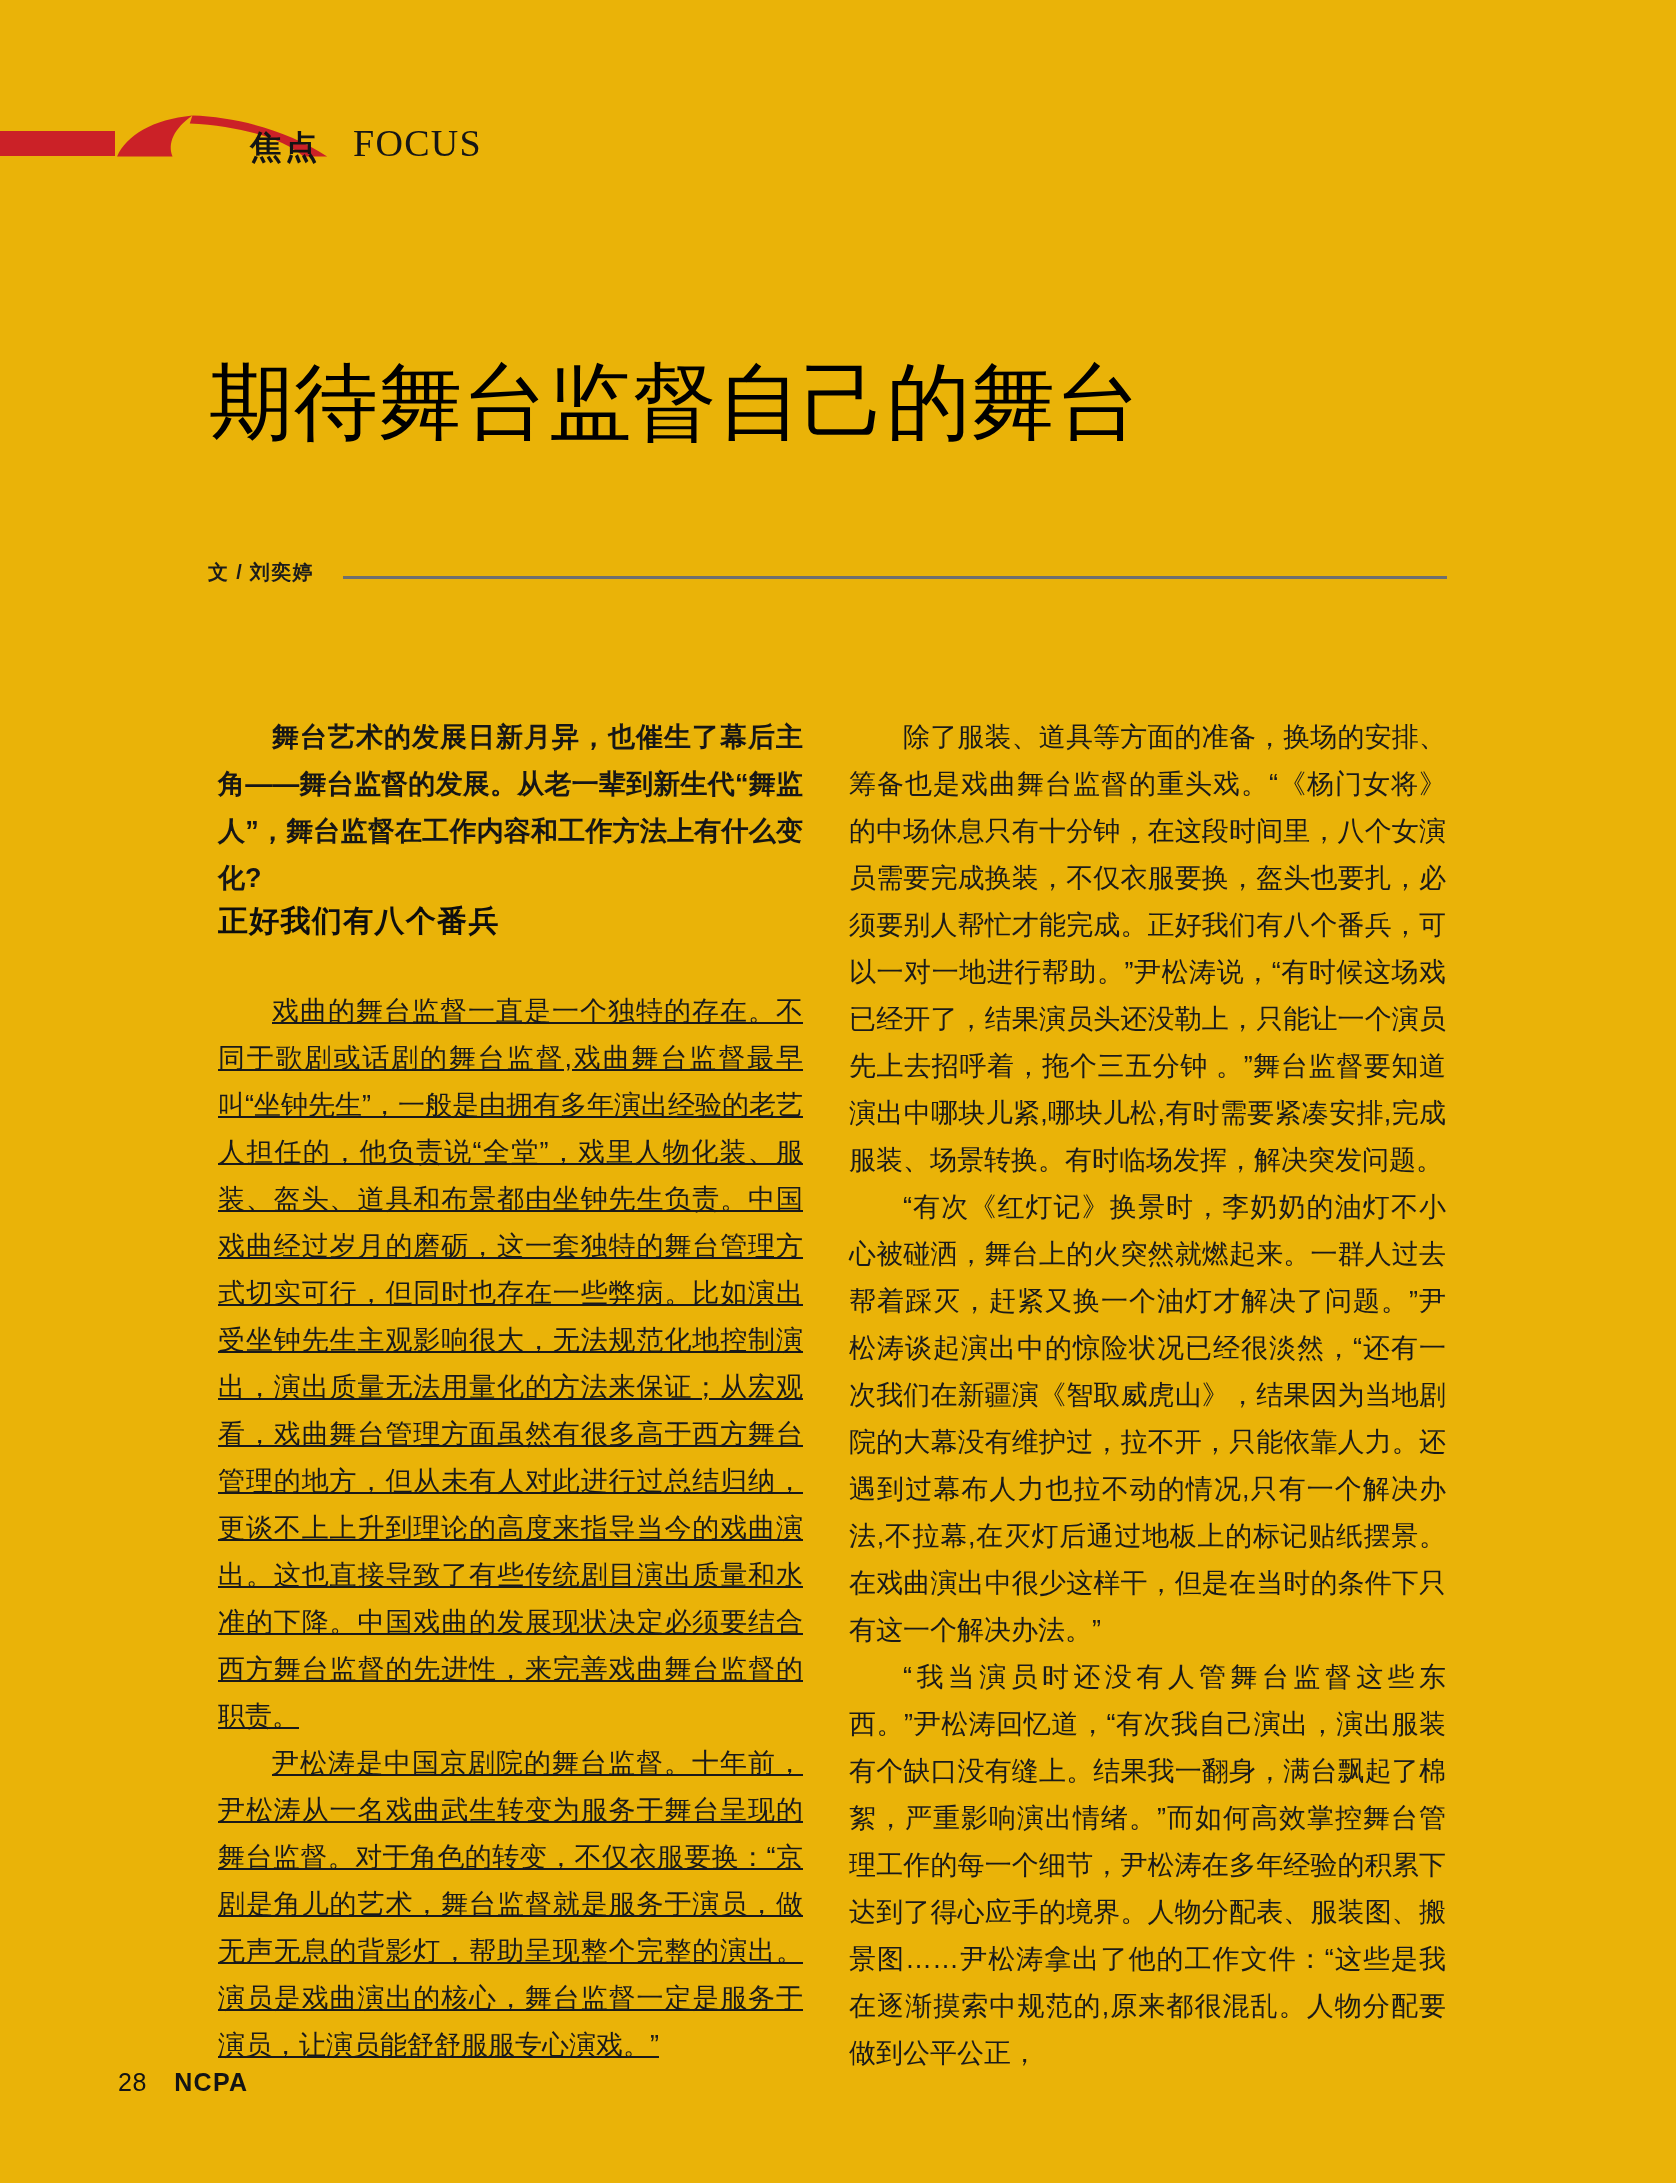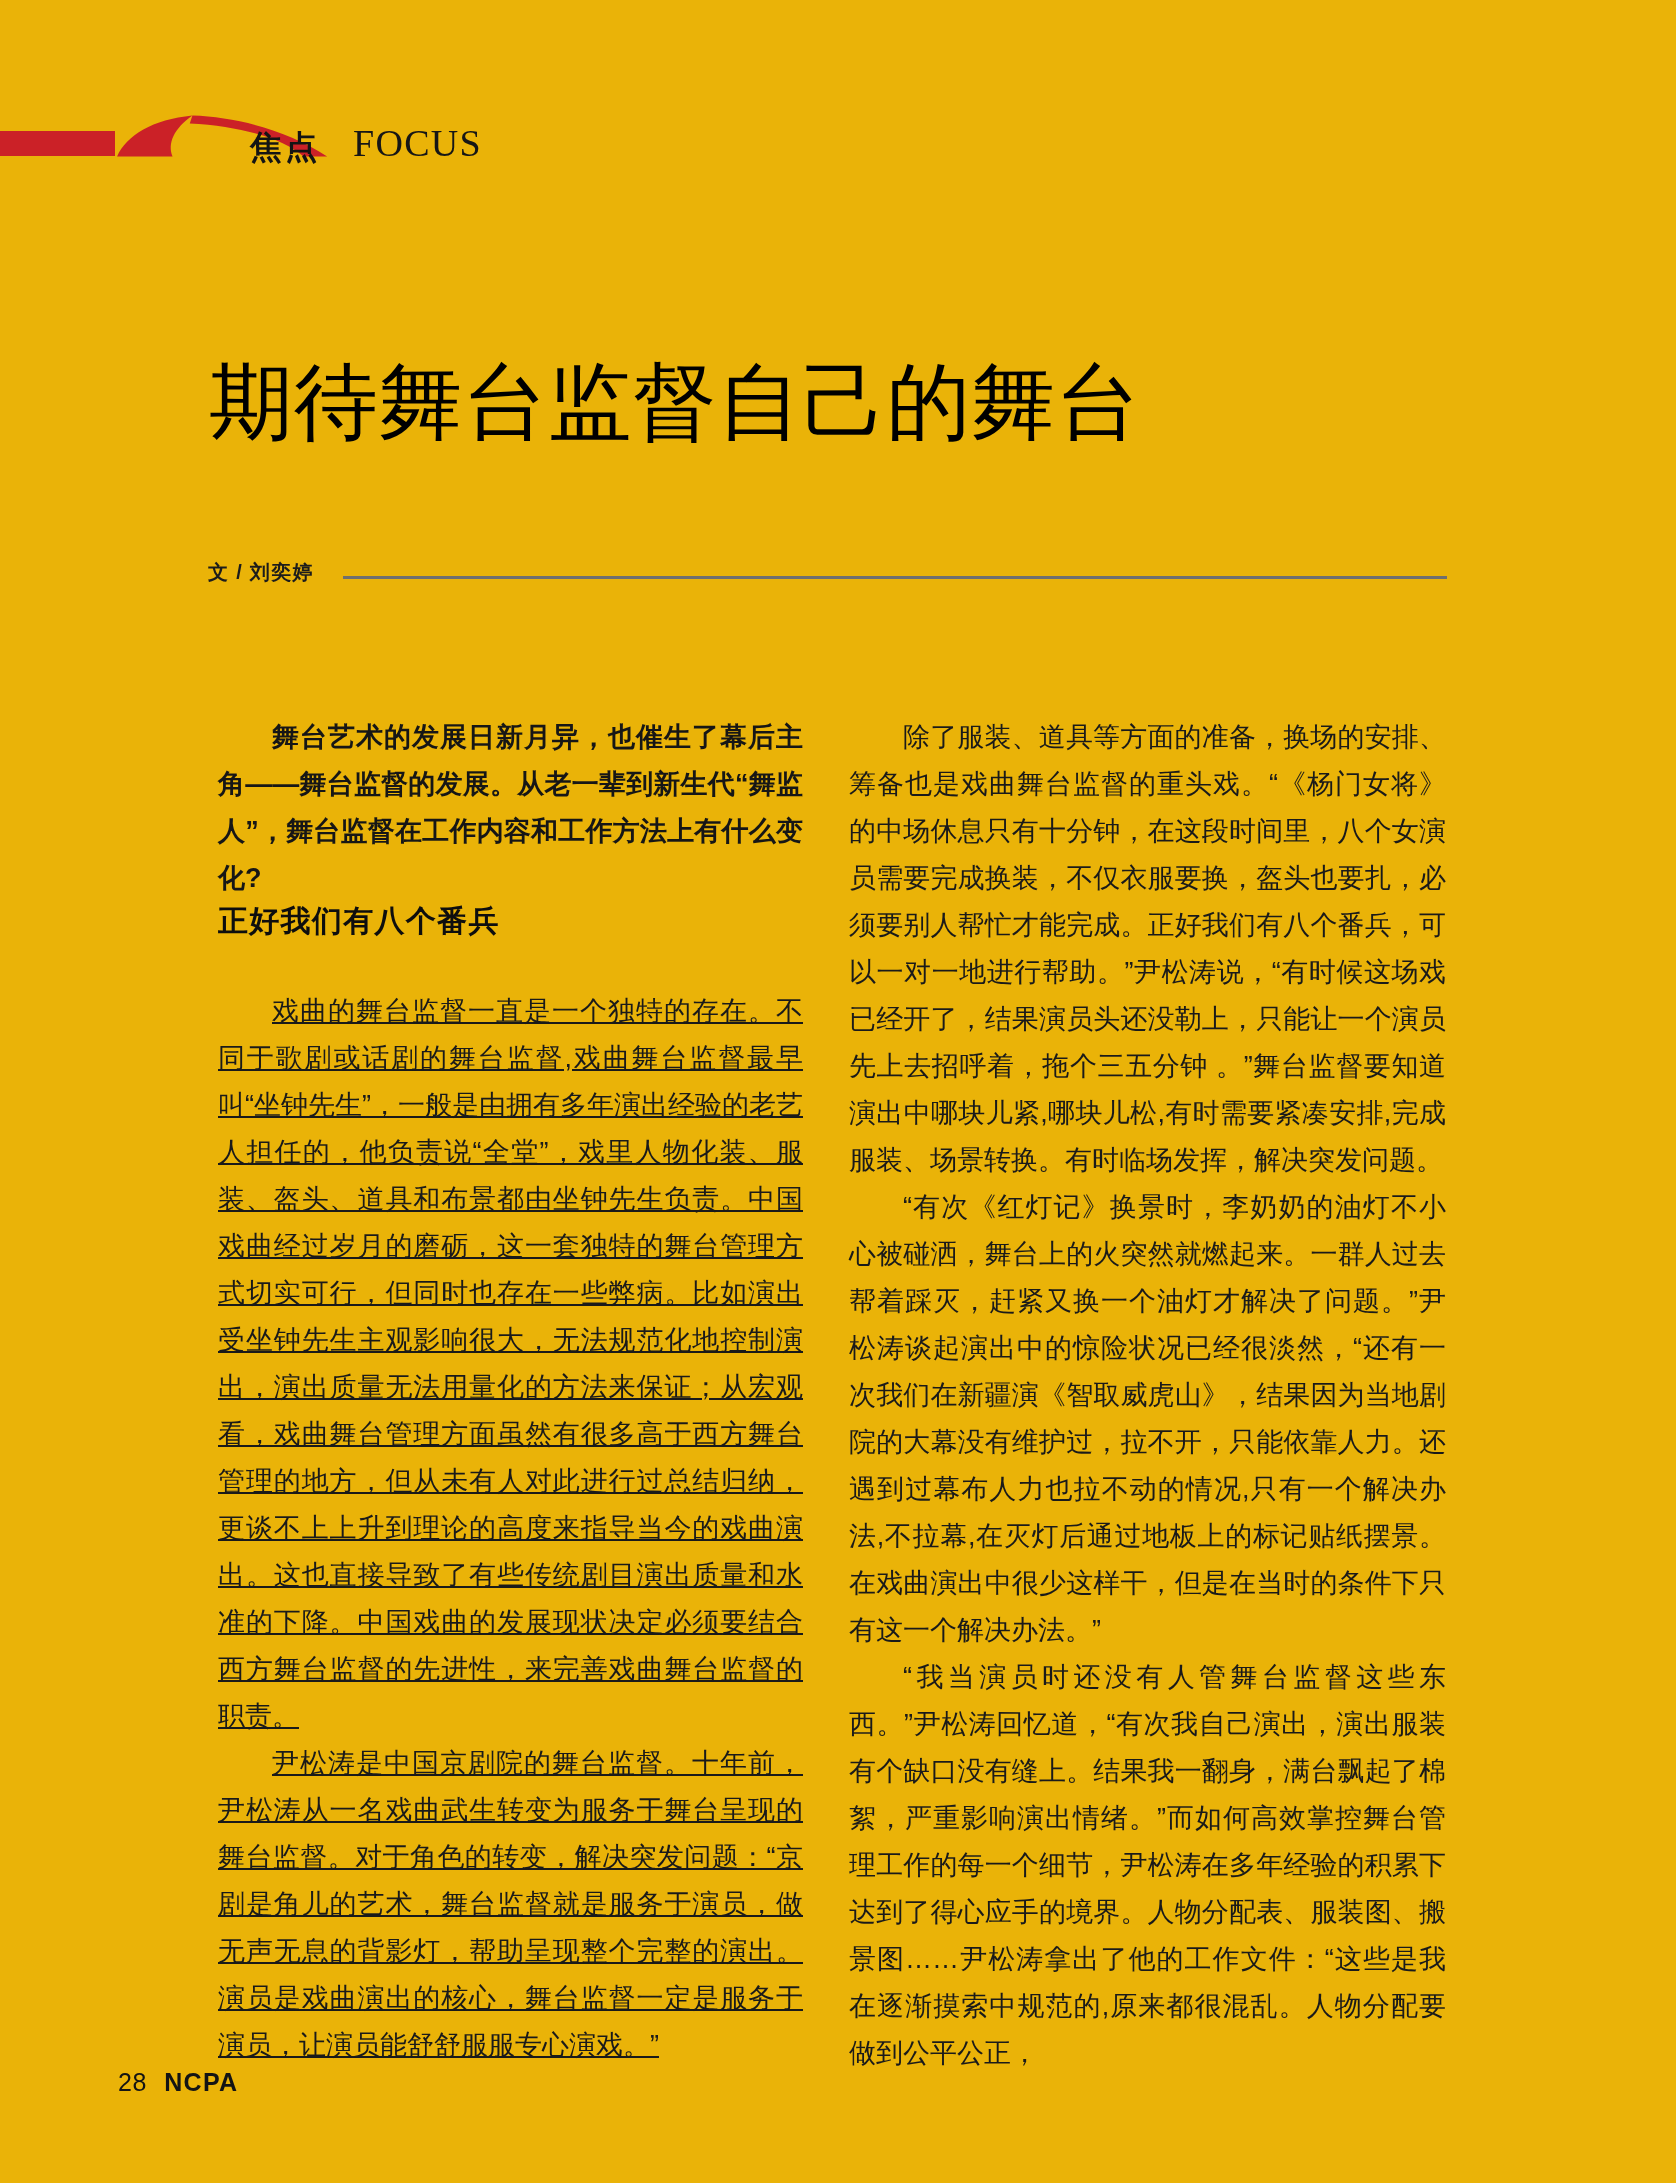--- a/index.html
+++ b/index.html
@@ -119,21 +119,21 @@
   }
 
   
   .footer{
     position:absolute;
     left:118px;top:2068px;
     font-size:25px;
     letter-spacing:0.7px;
     color:#141414;
     display:flex;
-    gap:17px;
+    gap:27px;
     align-items:baseline;
   }
   .footer .brand{font-weight:700;letter-spacing:1.3px;}
 </style>
 </head>
 <body>
 
 <div class="page">
 
   <div class="banner-bar"></div>
@@ -149,21 +149,21 @@
   <div class="byline-rule"></div>
 
   <div class="standfirst">
     <p class="para">舞台艺术的发展日新月异，也催生了幕后主角——舞台监督的发展。从老一辈到新生代“舞监人”，舞台监督在工作内容和工作方法上有什么变化?</p>
   </div>
 
   <h2 class="section-heading">正好我们有八个番兵</h2>
 
   <div class="col col-left">
       <p class="para">戏曲的舞台监督一直是一个独特的存在。不同于歌剧或话剧的舞台监督,戏曲舞台监督最早叫“坐钟先生”，一般是由拥有多年演出经验的老艺人担任的，他负责说“全堂”，戏里人物化装、服装、盔头、道具和布景都由坐钟先生负责。中国戏曲经过岁月的磨砺，这一套独特的舞台管理方式切实可行，但同时也存在一些弊病。比如演出受坐钟先生主观影响很大，无法规范化地控制演出，演出质量无法用量化的方法来保证；从宏观看，戏曲舞台管理方面虽然有很多高于西方舞台管理的地方，但从未有人对此进行过总结归纳，更谈不上上升到理论的高度来指导当今的戏曲演出。这也直接导致了有些传统剧目演出质量和水准的下降。中国戏曲的发展现状决定必须要结合西方舞台监督的先进性，来完善戏曲舞台监督的职责。</p>
-      <p class="para">尹松涛是中国京剧院的舞台监督。十年前，尹松涛从一名戏曲武生转变为服务于舞台呈现的舞台监督。对于角色的转变，解决突发问题：“京剧是角儿的艺术，舞台监督就是服务于演员，做无声无息的背影灯，帮助呈现整个完整的演出。演员是戏曲演出的核心，舞台监督一定是服务于演员，让演员能舒舒服服专心演戏。”</p>
+      <p class="para">尹松涛是中国京剧院的舞台监督。十年前，尹松涛从一名戏曲武生转变为服务于舞台呈现的舞台监督。对于角色的转变，不仅衣服要换：“京剧是角儿的艺术，舞台监督就是服务于演员，做无声无息的背影灯，帮助呈现整个完整的演出。演员是戏曲演出的核心，舞台监督一定是服务于演员，让演员能舒舒服服专心演戏。”</p>
     </div>
   <div class="col col-right">
       <p class="para">除了服装、道具等方面的准备，换场的安排、筹备也是戏曲舞台监督的重头戏。“《杨门女将》的中场休息只有十分钟，在这段时间里，八个女演员需要完成换装，不仅衣服要换，盔头也要扎，必须要别人帮忙才能完成。正好我们有八个番兵，可以一对一地进行帮助。”尹松涛说，“有时候这场戏已经开了，结果演员头还没勒上，只能让一个演员先上去招呼着，拖个三五分钟 。”舞台监督要知道演出中哪块儿紧,哪块儿松,有时需要紧凑安排,完成服装、场景转换。有时临场发挥，解决突发问题。</p>
       <p class="para">“有次《红灯记》换景时，李奶奶的油灯不小心被碰洒，舞台上的火突然就燃起来。一群人过去帮着踩灭，赶紧又换一个油灯才解决了问题。”尹松涛谈起演出中的惊险状况已经很淡然，“还有一次我们在新疆演《智取威虎山》，结果因为当地剧院的大幕没有维护过，拉不开，只能依靠人力。还遇到过幕布人力也拉不动的情况,只有一个解决办法,不拉幕,在灭灯后通过地板上的标记贴纸摆景。在戏曲演出中很少这样干，但是在当时的条件下只有这一个解决办法。”</p>
       <p class="para">“我当演员时还没有人管舞台监督这些东西。”尹松涛回忆道，“有次我自己演出，演出服装有个缺口没有缝上。结果我一翻身，满台飘起了棉絮，严重影响演出情绪。”而如何高效掌控舞台管理工作的每一个细节，尹松涛在多年经验的积累下达到了得心应手的境界。人物分配表、服装图、搬景图……尹松涛拿出了他的工作文件：“这些是我在逐渐摸索中规范的,原来都很混乱。人物分配要做到公平公正，</p>
     </div>
 
   <div class="footer">
     <span class="pagenum">28</span>
     <span class="brand">NCPA</span>

